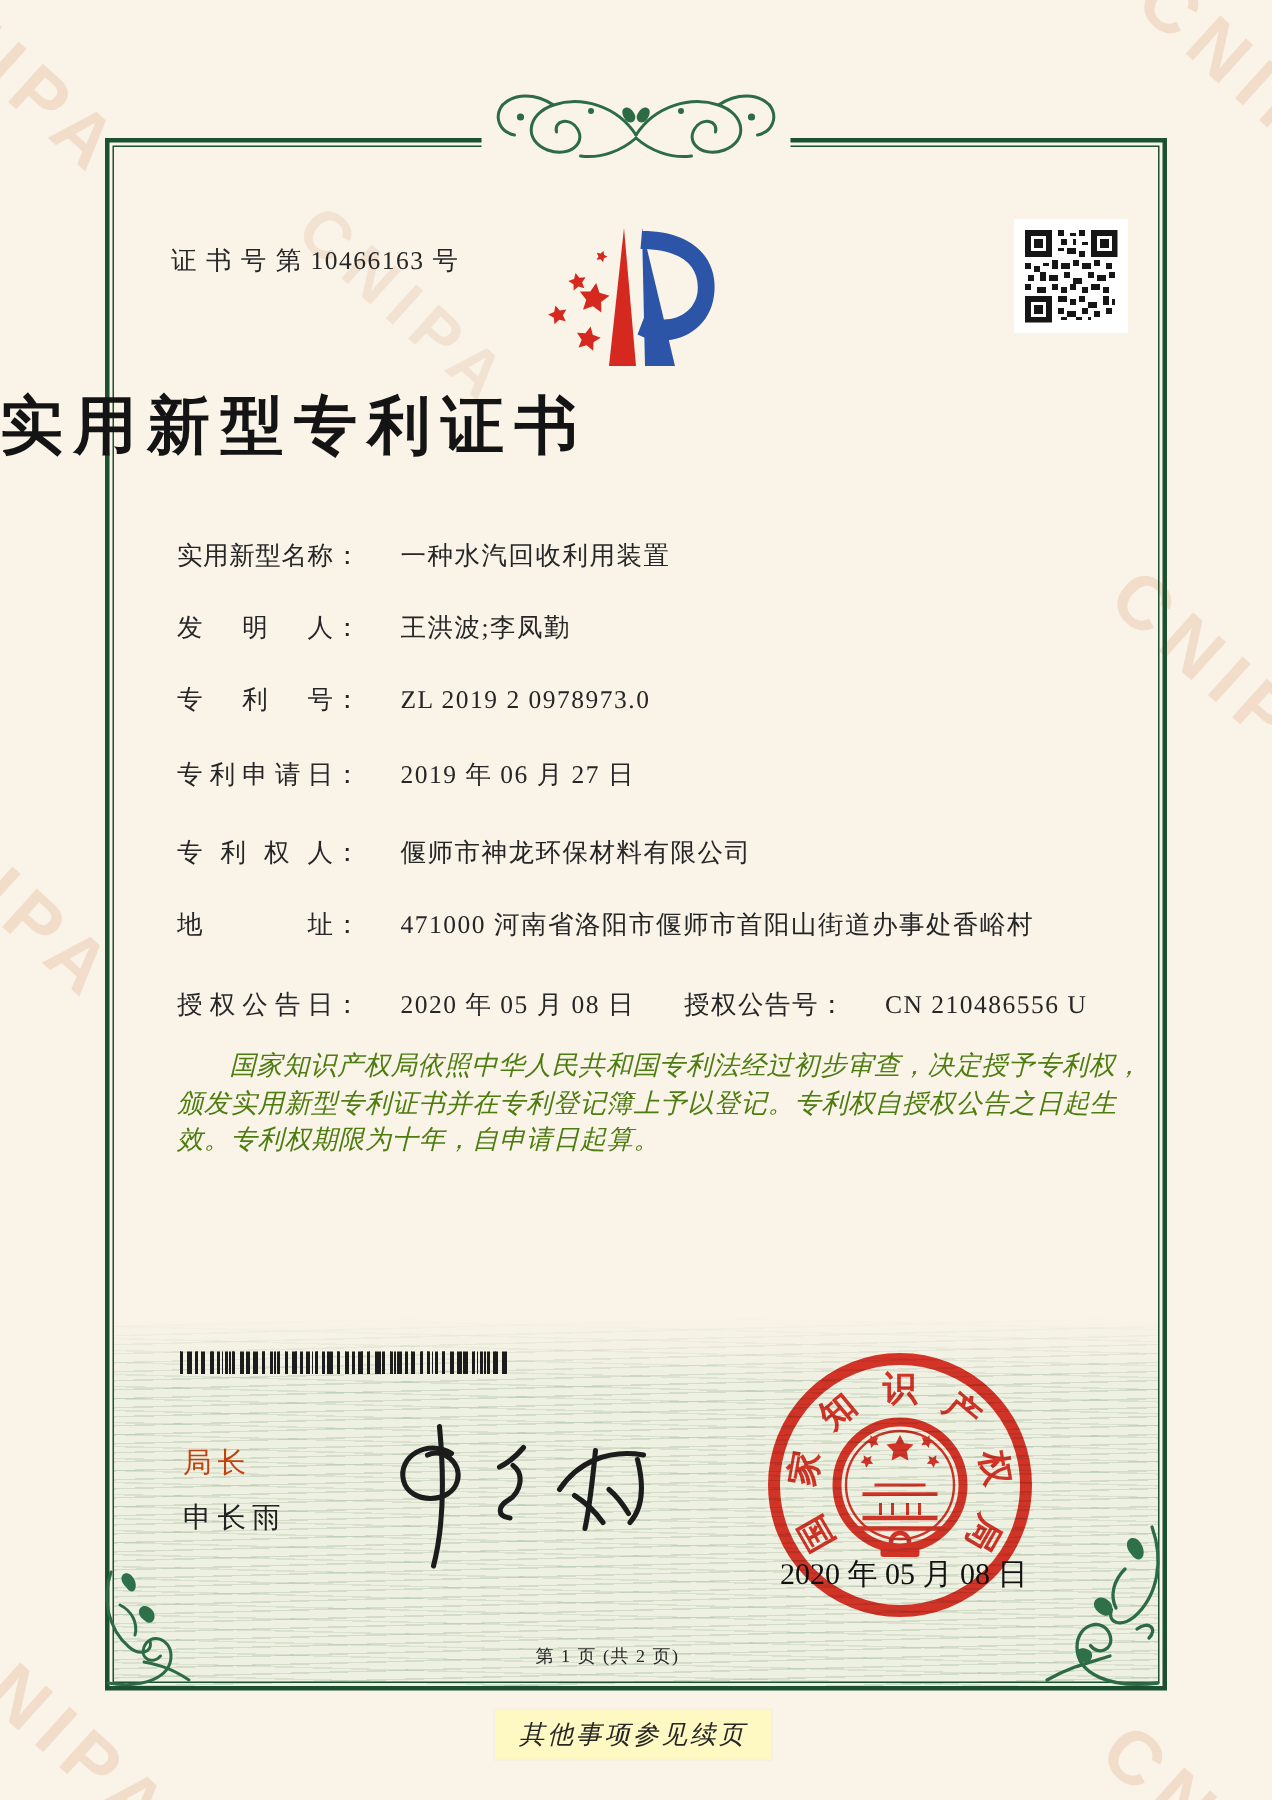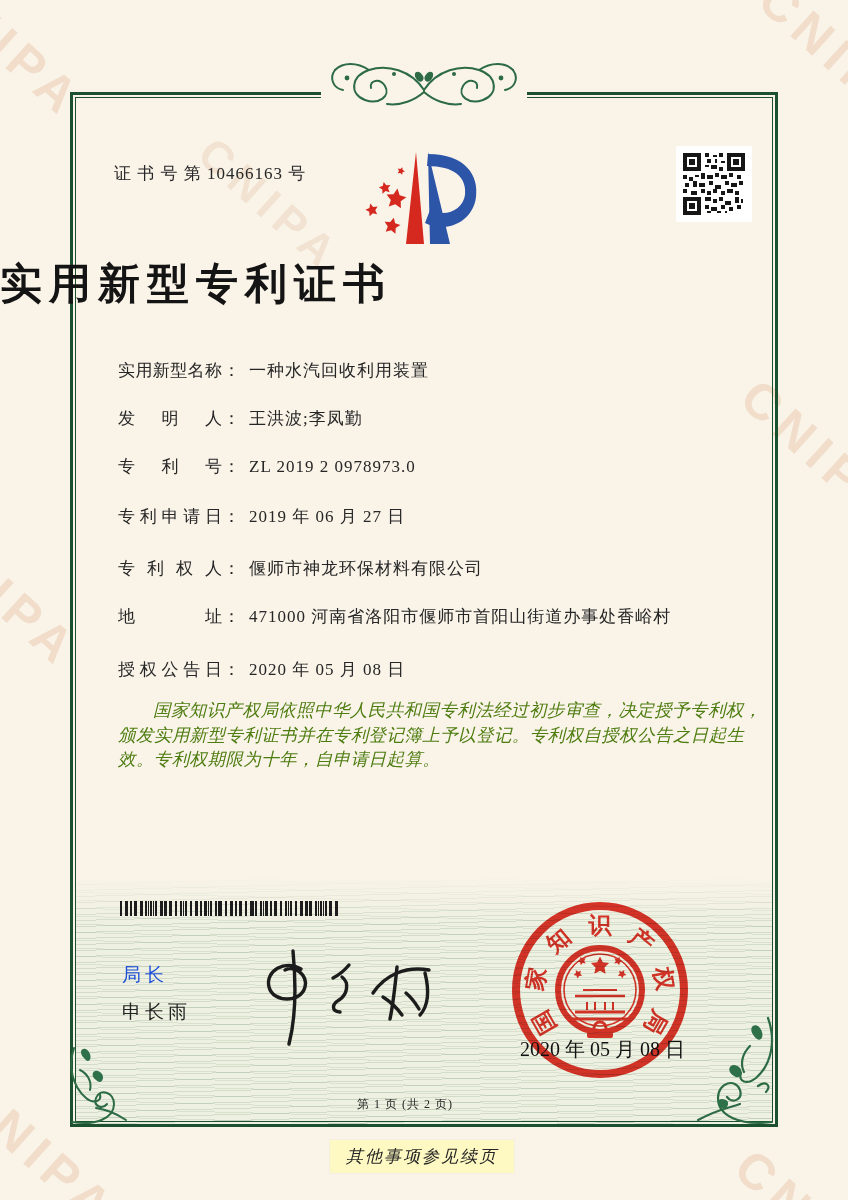--- a/index.html
+++ b/index.html
@@ -27,37 +27,37 @@
   .waves::before{content:"";position:absolute;left:0;top:0;width:100%;height:45px;
          background:linear-gradient(#f9f3e8, rgba(249,243,232,0));}
 
   .certno{left:114px;top:162px;font-size:17px;letter-spacing:1px;}
   .title{left:0;top:256px;width:848px;text-align:left;font-size:42px;font-weight:bold;
          letter-spacing:7px;color:#141414;}
 
   .row{left:118px;font-size:17px;line-height:25px;white-space:nowrap;}
   .row .lbl{display:inline-block;width:104px;text-align:justify;text-align-last:justify;
             vertical-align:top;letter-spacing:0;}
-  .row .val{margin-left:9px;letter-spacing:1px;}
+  .row .val{margin-left:27px;letter-spacing:1px;}
   .row .colon{margin-left:1px;}
   .grant-no{position:absolute;left:338px;top:0;white-space:nowrap;}
   .grant-no .lbl2{letter-spacing:1px;}
 
   .paras{left:118px;top:698px;width:648px;font-size:17.5px;line-height:24.5px;
          font-style:italic;letter-spacing:0.4px;color:#4d7c0f;}
   .paras p{margin:0;text-indent:2em;}
 
   .barcode{left:120px;top:901px;width:218px;height:15px;
            background-image:
              repeating-linear-gradient(90deg,#1c1c1c 0 2px, rgba(0,0,0,0) 2px 5px),
              repeating-linear-gradient(90deg,#1c1c1c 0 1px, rgba(0,0,0,0) 1px 7px),
              repeating-linear-gradient(90deg,#1c1c1c 0 1px, rgba(0,0,0,0) 1px 11px);}
 
   .sig-title{left:122px;top:962px;font-size:19px;letter-spacing:4px;
-             font-family:"Liberation Sans","DejaVu Sans",sans-serif;color:#1d4ed8;}
+             font-family:"Liberation Sans","DejaVu Sans",sans-serif;color:#c2410c;}
   .sig-name{left:122px;top:999px;font-size:19px;letter-spacing:4px;
              font-family:"Liberation Sans","DejaVu Sans",sans-serif;color:#222;}
 
   
   .seal{position:absolute;left:512px;top:902px;width:176px;height:176px;
         mix-blend-mode:multiply;opacity:0.95;}
   .seal-ring{position:absolute;left:0;top:0;width:160px;height:160px;
         border:8px solid #e02b20;border-radius:50%;}
   .seal-char{position:absolute;left:50%;top:50%;width:24px;height:24px;margin:-12px 0 0 -12px;
         color:#e02b20;font-size:23px;font-weight:bold;text-align:center;line-height:24px;
@@ -234,20 +234,23 @@
   <span class="lbl">专利申请日</span><span class="colon">：</span><span class="val">2019 年 06 月 27 日</span>
 </div>
 <div class="abs row" style="top:556px;">
   <span class="lbl">专利权人</span><span class="colon">：</span><span class="val">偃师市神龙环保材料有限公司</span>
 </div>
 <div class="abs row" style="top:604px;">
   <span class="lbl">地址</span><span class="colon">：</span><span class="val">471000 河南省洛阳市偃师市首阳山街道办事处香峪村</span>
 </div>
 <div class="abs row" style="top:657px;width:648px;">
   <span class="lbl">授权公告日</span><span class="colon">：</span><span class="val">2020 年 05 月 08 日</span>
+  <span class="grant-no">
+    <span class="lbl2">授权公告号</span><span>：</span><span class="val">CN 210486556 U</span>
+  </span>
 </div>
 
 <div class="abs paras">
   <p>国家知识产权局依照中华人民共和国专利法经过初步审查，决定授予专利权，颁发实用新型专利证书并在专利登记簿上予以登记。专利权自授权公告之日起生效。专利权期限为十年，自申请日起算。</p>
 </div>
 
 <div class="abs barcode"></div>
 
 <div class="abs sig-title">局长</div>
 <div class="abs sig-name">申长雨</div>

